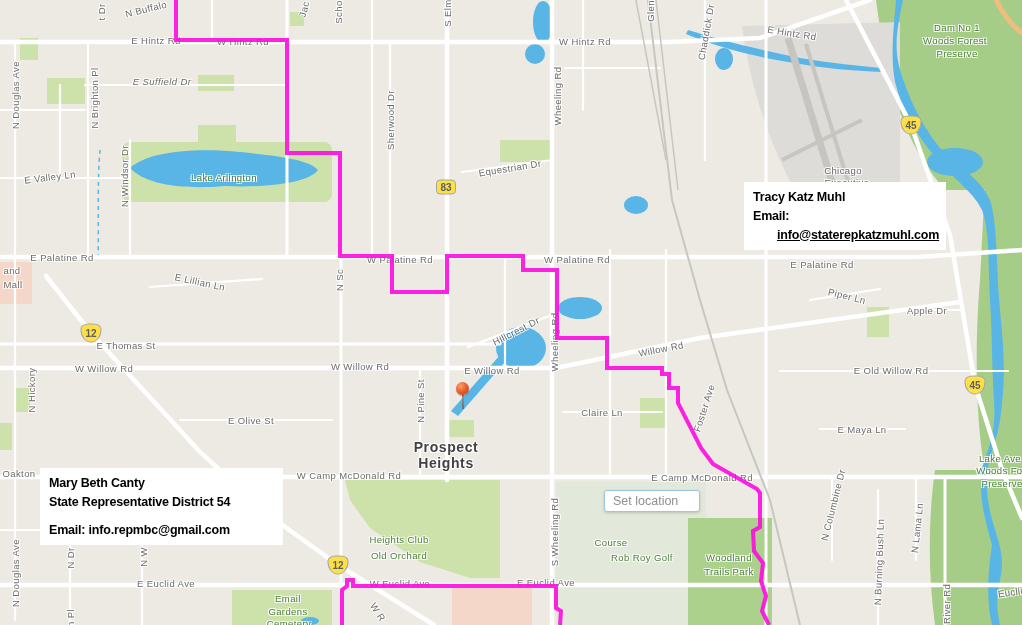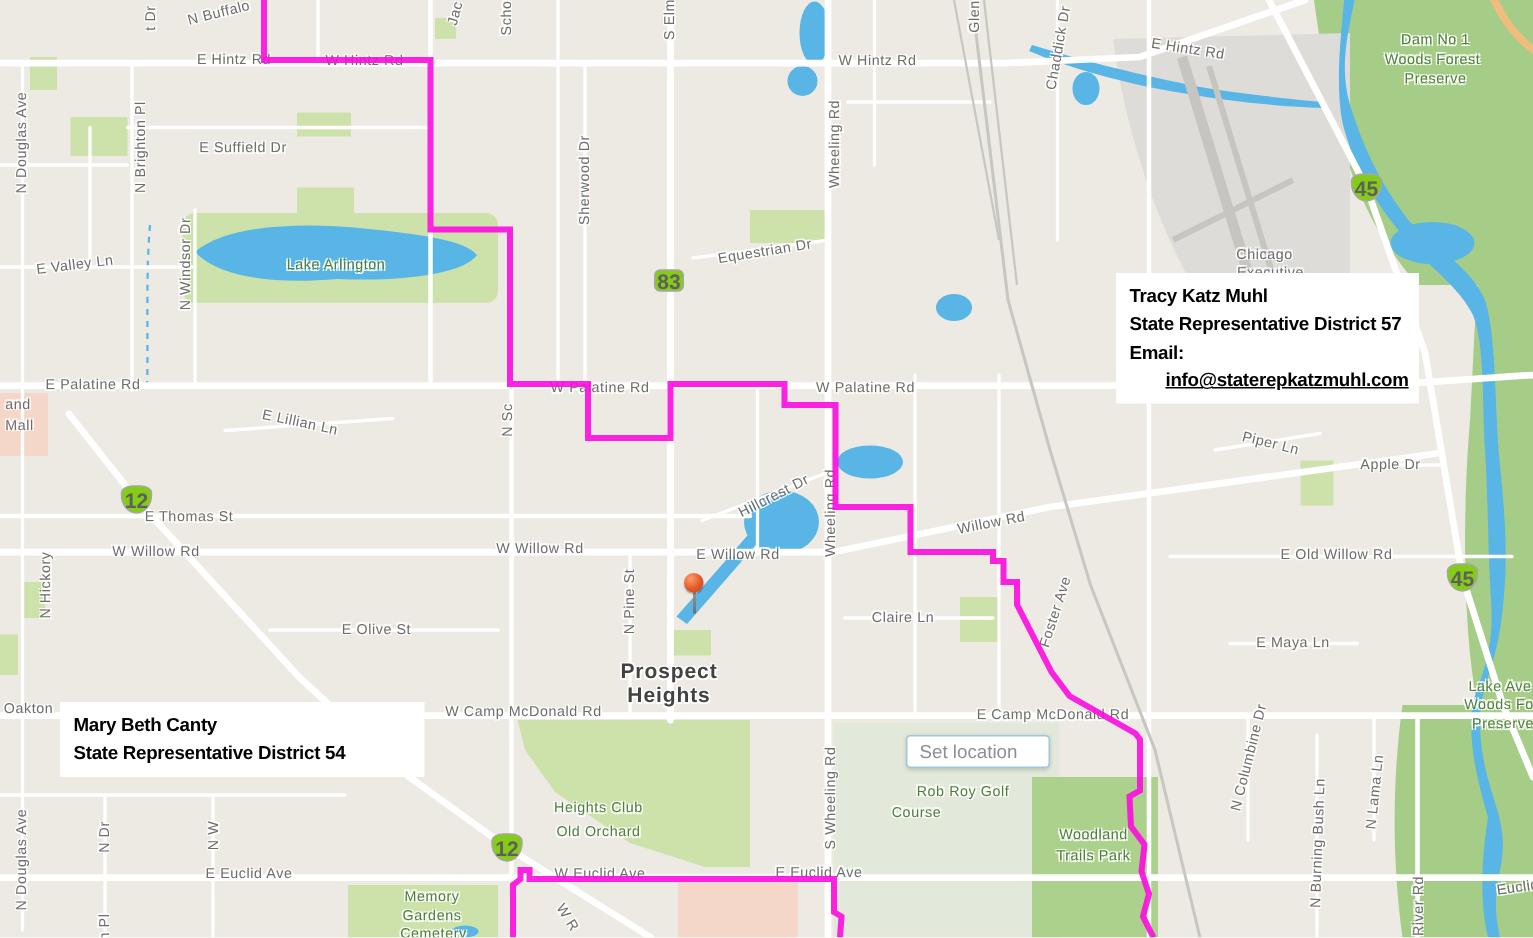--- a/index.html
+++ b/index.html
@@ -5,22 +5,22 @@
   html,body{margin:0;padding:0;background:#fff;}
   .stage{position:relative;width:1022px;height:625px;overflow:hidden;
          font-family:"Liberation Sans",sans-serif;background:#eceae3;}
   .stage svg{position:absolute;left:0;top:0;}
   #labels{position:absolute;left:0;top:0;width:100%;height:100%;pointer-events:none;}
   .map-label{position:absolute;white-space:nowrap;font-size:9.5px;letter-spacing:.4px;color:#6d6d6d;
     text-shadow:-1px -1px 0 rgba(255,255,255,.95),1px -1px 0 rgba(255,255,255,.95),
                 -1px 1px 0 rgba(255,255,255,.95),1px 1px 0 rgba(255,255,255,.95);}
   .map-label.p{color:#4e7f3d;}
   .map-label.city{font-size:14px;font-weight:bold;color:#424242;letter-spacing:.6px;}
-  .shield{position:absolute;transform:translate(-50%,-50%);background:#84cc16;border:1.5px solid #a6a6a6;
-    color:#5f5f5f;font-weight:bold;font-size:14px;display:flex;align-items:center;justify-content:center;
+  .shield{position:absolute;transform:translate(-50%,-50%);background:#fde047;border:1.5px solid #a6a6a6;
+    color:#5f5f5f;font-weight:bold;font-size:10px;display:flex;align-items:center;justify-content:center;
     box-sizing:border-box;}
   .shield.us{width:21px;height:19px;border-radius:42% 42% 55% 55%/30% 30% 72% 72%;}
   .shield.il{width:20px;height:15px;border-radius:4px;}
   .infobox{position:absolute;background:#fff;color:#000;font-weight:bold;font-size:12.5px;
     letter-spacing:-0.2px;line-height:1.5;padding:6px 9px;box-sizing:border-box;}
   .infobox .u{text-decoration:underline;padding-left:24px;}
   .infobox .email-row{display:block;}
   #box54 .email-row{margin-top:9px;}
   .setloc-wrap{position:absolute;left:604px;top:490px;}
   .setloc-wrap input{width:96px;height:22px;border:1px solid #9cc7df;border-radius:3px;
@@ -169,21 +169,21 @@
       <span class="map-label g" style="left: 156px; top: 40px; transform: translate(-50%, -50%);">E Hintz Rd</span>
       <span class="map-label g" style="left: 243px; top: 41px; transform: translate(-50%, -50%);">W Hintz Rd</span>
       <span class="map-label g" style="left: 447px; top: 13px; transform: translate(-50%, -50%) rotate(-90deg);">S Elm</span>
       <span class="map-label g" style="left: 585px; top: 41px; transform: translate(-50%, -50%);">W Hintz Rd</span>
       <span class="map-label g" style="left: 650px; top: 11px; transform: translate(-50%, -50%) rotate(-90deg);">Glen</span>
       <span class="map-label g" style="left: 706px; top: 32px; transform: translate(-50%, -50%) rotate(-80deg);">Chaddick Dr</span>
       <span class="map-label g" style="left: 792px; top: 33px; transform: translate(-50%, -50%) rotate(9deg);">E Hintz Rd</span>
       <span class="map-label p" style="left: 957px; top: 27px; transform: translate(-50%, -50%);">Dam No 1</span>
       <span class="map-label p" style="left: 955px; top: 40px; transform: translate(-50%, -50%);">Woods Forest</span>
       <span class="map-label p" style="left: 957px; top: 53px; transform: translate(-50%, -50%);">Preserve</span>
-      <span class="map-label g" style="left: 162px; top: 99px; transform: translate(-50%, -50%);">E Suffield Dr</span>
+      <span class="map-label g" style="left: 162px; top: 81px; transform: translate(-50%, -50%); font-style: italic;">E Suffield Dr</span>
       <span class="map-label g" style="left: 15px; top: 95px; transform: translate(-50%, -50%) rotate(-90deg);">N Douglas Ave</span>
       <span class="map-label g" style="left: 94px; top: 98px; transform: translate(-50%, -50%) rotate(-90deg);">N Brighton Pl</span>
       <span class="map-label g" style="left: 390px; top: 120px; transform: translate(-50%, -50%) rotate(-90deg);">Sherwood Dr</span>
       <span class="map-label g" style="left: 557px; top: 96px; transform: translate(-50%, -50%) rotate(-90deg);">Wheeling Rd</span>
       <span class="map-label g" style="left: 50px; top: 177px; transform: translate(-50%, -50%) rotate(-7deg);">E Valley Ln</span>
       <span class="map-label g" style="left: 124px; top: 176px; transform: translate(-50%, -50%) rotate(-90deg);">N Windsor Dr</span>
       <span class="map-label p" style="left: 224px; top: 177px; transform: translate(-50%, -50%);">Lake Arlington</span>
       <span class="map-label g" style="left: 510px; top: 168px; transform: translate(-50%, -50%) rotate(-9deg);">Equestrian Dr</span>
       <span class="map-label g" style="left: 843px; top: 170px; transform: translate(-50%, -50%);">Chicago</span>
       <span class="map-label g" style="left: 847px; top: 182px; transform: translate(-50%, -50%);">Executive</span>
@@ -214,36 +214,36 @@
       <span class="map-label city" style="left: 446px; top: 447px; transform: translate(-50%, -50%);">Prospect</span>
       <span class="map-label city" style="left: 446px; top: 463px; transform: translate(-50%, -50%);">Heights</span>
       <span class="map-label g" style="left: 19px; top: 473px; transform: translate(-50%, -50%);">Oakton</span>
       <span class="map-label g" style="left: 349px; top: 475px; transform: translate(-50%, -50%);">W Camp McDonald Rd</span>
       <span class="map-label g" style="left: 702px; top: 477px; transform: translate(-50%, -50%);">E Camp McDonald Rd</span>
       <span class="map-label p" style="left: 1000px; top: 458px; transform: translate(-50%, -50%);">Lake Ave</span>
       <span class="map-label p" style="left: 1004px; top: 470px; transform: translate(-50%, -50%);">Woods Fore</span>
       <span class="map-label p" style="left: 1002px; top: 483px; transform: translate(-50%, -50%);">Preserve</span>
       <span class="map-label p" style="left: 399px; top: 555px; transform: translate(-50%, -50%);">Old Orchard</span>
       <span class="map-label p" style="left: 399px; top: 539px; transform: translate(-50%, -50%);">Heights Club</span>
-      <span class="map-label p" style="left: 618px; top: 528px; transform: translate(-50%, -50%); padding-left: 48px;">Rob Roy Golf</span>
+      <span class="map-label p" style="left: 618px; top: 557px; transform: translate(-50%, -50%); padding-left: 48px;">Rob Roy Golf</span>
       <span class="map-label p" style="left: 611px; top: 542px; transform: translate(-50%, -50%);">Course</span>
       <span class="map-label p" style="left: 729px; top: 557px; transform: translate(-50%, -50%);">Woodland</span>
       <span class="map-label p" style="left: 729px; top: 571px; transform: translate(-50%, -50%);">Trails Park</span>
       <span class="map-label g" style="left: 554px; top: 532px; transform: translate(-50%, -50%) rotate(-90deg);">S Wheeling Rd</span>
       <span class="map-label g" style="left: 833px; top: 505px; transform: translate(-50%, -50%) rotate(-76deg);">N Columbine Dr</span>
       <span class="map-label g" style="left: 879px; top: 562px; transform: translate(-50%, -50%) rotate(-88deg);">N Burning Bush Ln</span>
       <span class="map-label g" style="left: 917px; top: 528px; transform: translate(-50%, -50%) rotate(-84deg);">N Lama Ln</span>
       <span class="map-label g" style="left: 15px; top: 573px; transform: translate(-50%, -50%) rotate(-90deg);">N Douglas Ave</span>
       <span class="map-label g" style="left: 70px; top: 558px; transform: translate(-50%, -50%) rotate(-90deg);">N Dr</span>
       <span class="map-label g" style="left: 143px; top: 557px; transform: translate(-50%, -50%) rotate(-90deg);">N W</span>
       <span class="map-label g" style="left: 166px; top: 583px; transform: translate(-50%, -50%);">E Euclid Ave</span>
       <span class="map-label g" style="left: 400px; top: 583px; transform: translate(-50%, -50%);">W Euclid Ave</span>
       <span class="map-label g" style="left: 546px; top: 582px; transform: translate(-50%, -50%);">E Euclid Ave</span>
       <span class="map-label g" style="left: 1012px; top: 592px; transform: translate(-50%, -50%) rotate(-8deg);">Euclid</span>
-      <span class="map-label p" style="left: 288px; top: 598px; transform: translate(-50%, -50%);">Memory</span>
+      <span class="map-label p" style="left: 288px; top: 598px; transform: translate(-50%, -50%);">Email</span>
       <span class="map-label p" style="left: 288px; top: 611px; transform: translate(-50%, -50%);">Gardens</span>
       <span class="map-label p" style="left: 289px; top: 623px; transform: translate(-50%, -50%);">Cemetery</span>
       <span class="map-label g" style="left: 378px; top: 612px; transform: translate(-50%, -50%) rotate(58deg);">W R</span>
       <span class="map-label g" style="left: 946px; top: 604px; transform: translate(-50%, -50%) rotate(-90deg);">River Rd</span>
       <span class="map-label g" style="left: 70px; top: 618px; transform: translate(-50%, -50%) rotate(-90deg);">n Pl</span>
       <span class="shield il" style="left: 446px; top: 187px;">83</span>
       <span class="shield us" style="left: 91px; top: 333px;">12</span>
       <span class="shield us" style="left: 338px; top: 565px;">12</span>
       <span class="shield us" style="left: 911px; top: 125px;">45</span>
       <span class="shield us" style="left: 975px; top: 385px;">45</span>
@@ -260,25 +260,28 @@
     <span class="stem"></span>
     <span class="head"></span>
   </div>
 
   <div class="setloc-wrap">
     <input type="text" placeholder="Set location" style="">
   </div>
 
   <div class="infobox" id="box57" style="left:744px;top:182px;width:202px;">
     <span style="display:block">Tracy Katz Muhl</span>
-    <span style="display:block">State Representative District 57</span>
     <span class="email-row">
       <span>Email:</span>
       <span class="u">info@staterepkatzmuhl.com</span>
     </span>
   </div>
 
   <div class="infobox" id="box54" style="left:40px;top:468px;width:243px;">
     <span style="display:block">Mary Beth Canty</span>
     <span style="display:block">State Representative District 54</span>
+    <span class="email-row">
+      <span>Email:</span>
+      <span>info.repmbc@gmail.com</span>
+    </span>
   </div>
 
 </div>
 
 </body></html>

